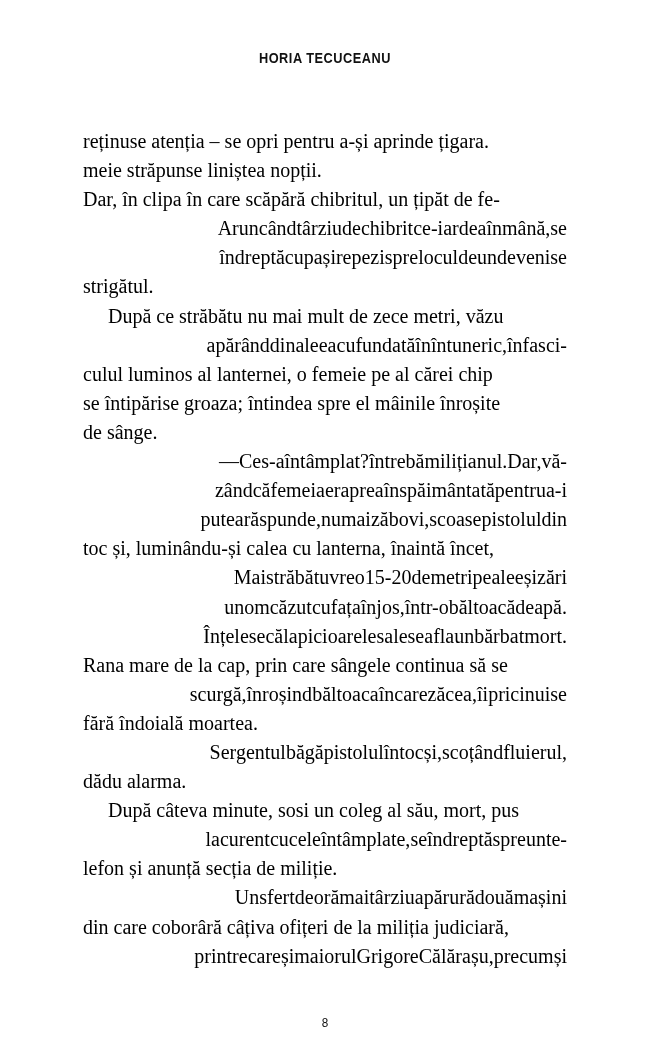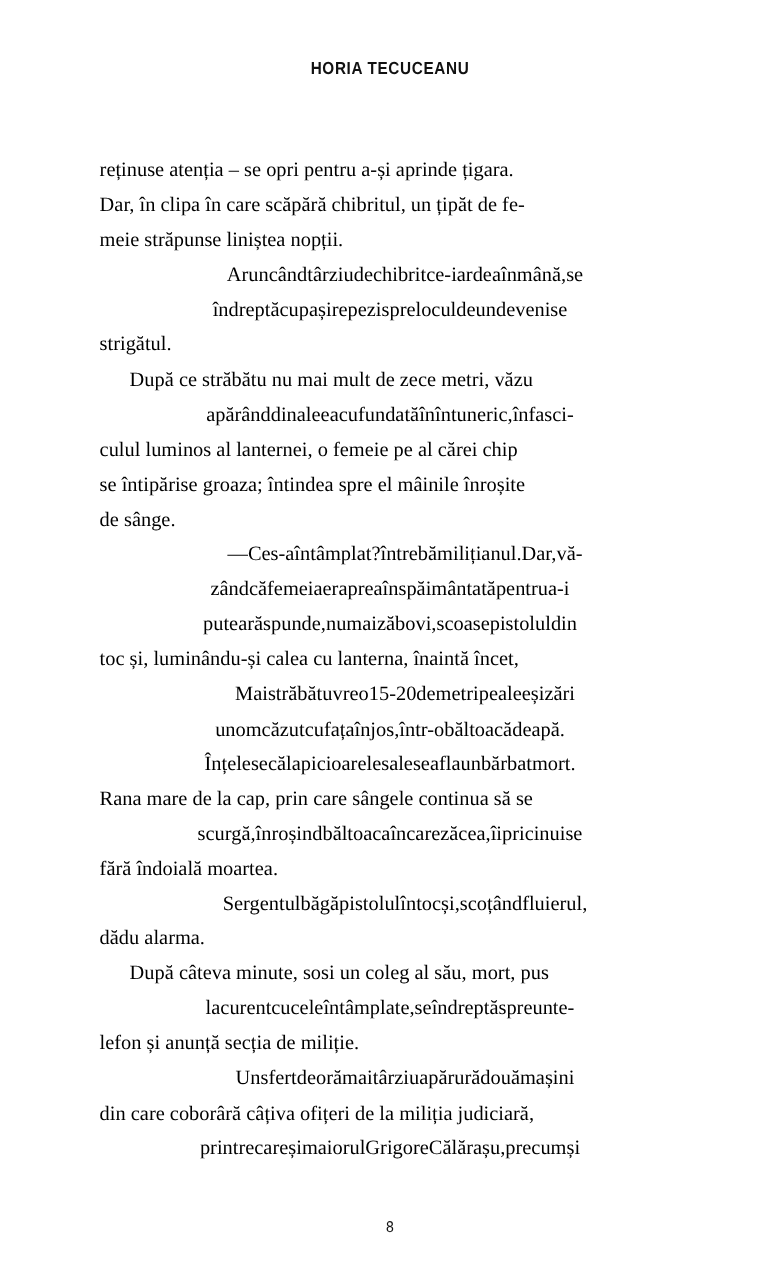--- a/index.html
+++ b/index.html
@@ -48,29 +48,29 @@
     width: 484px;
   }
 
   .para {
     margin: 0;
   }
 
   
   .line {
     display: block;
-    font-size: 17px;
+    font-size: 20px;
     line-height: 29.1px;
     white-space: nowrap;
     text-align: left;
   }
   
   .line.just {
     display: flex;
-    justify-content: center;
+    justify-content: flex-end;
     white-space: normal;
   }
   .line.just > span { white-space: pre; }
 
   
   .line.indent {
     padding-left: 25px;
   }
   .line.just.indent {
     padding-left: 25px;
@@ -94,22 +94,22 @@
 </head>
 <body>
 
 <div class="page">
 
   <div class="running-head">HORIA TECUCEANU</div>
 
   <div class="textblock">
       <p class="para">
         <span class="line">reținuse atenția – se opri pentru a-și aprinde țigara.</span>
+        <span class="line">meie străpunse liniștea nopții.</span>
         <span class="line">Dar, în clipa în care scăpără chibritul, un țipăt de fe-</span>
-        <span class="line">meie străpunse liniștea nopții.</span>
       </p>
       <p class="para">
         <span class="line just indent">
           <span>Aruncând</span>
           <span>târziu</span>
           <span>de</span>
           <span>chibrit</span>
           <span>ce-i</span>
           <span>ardea</span>
           <span>în</span>

